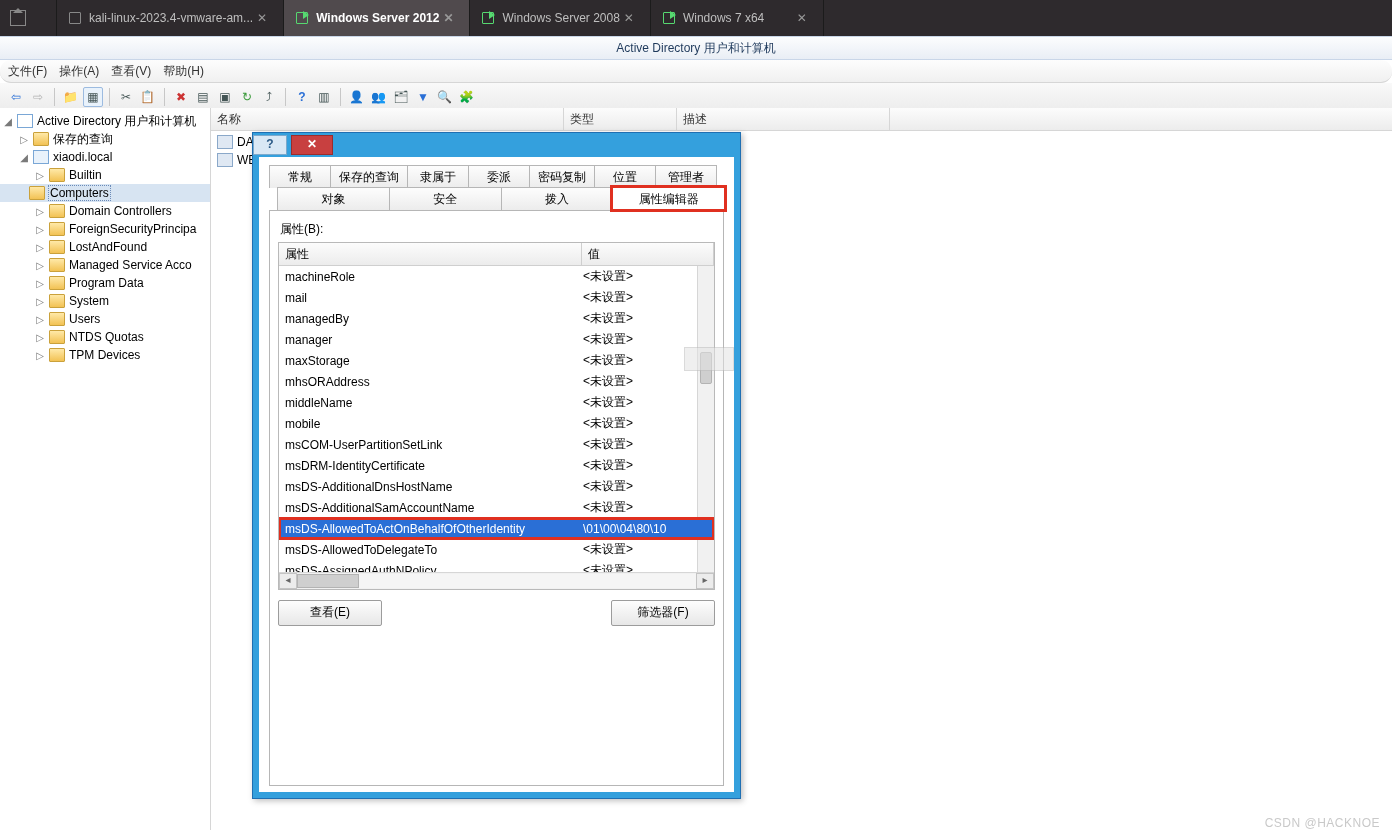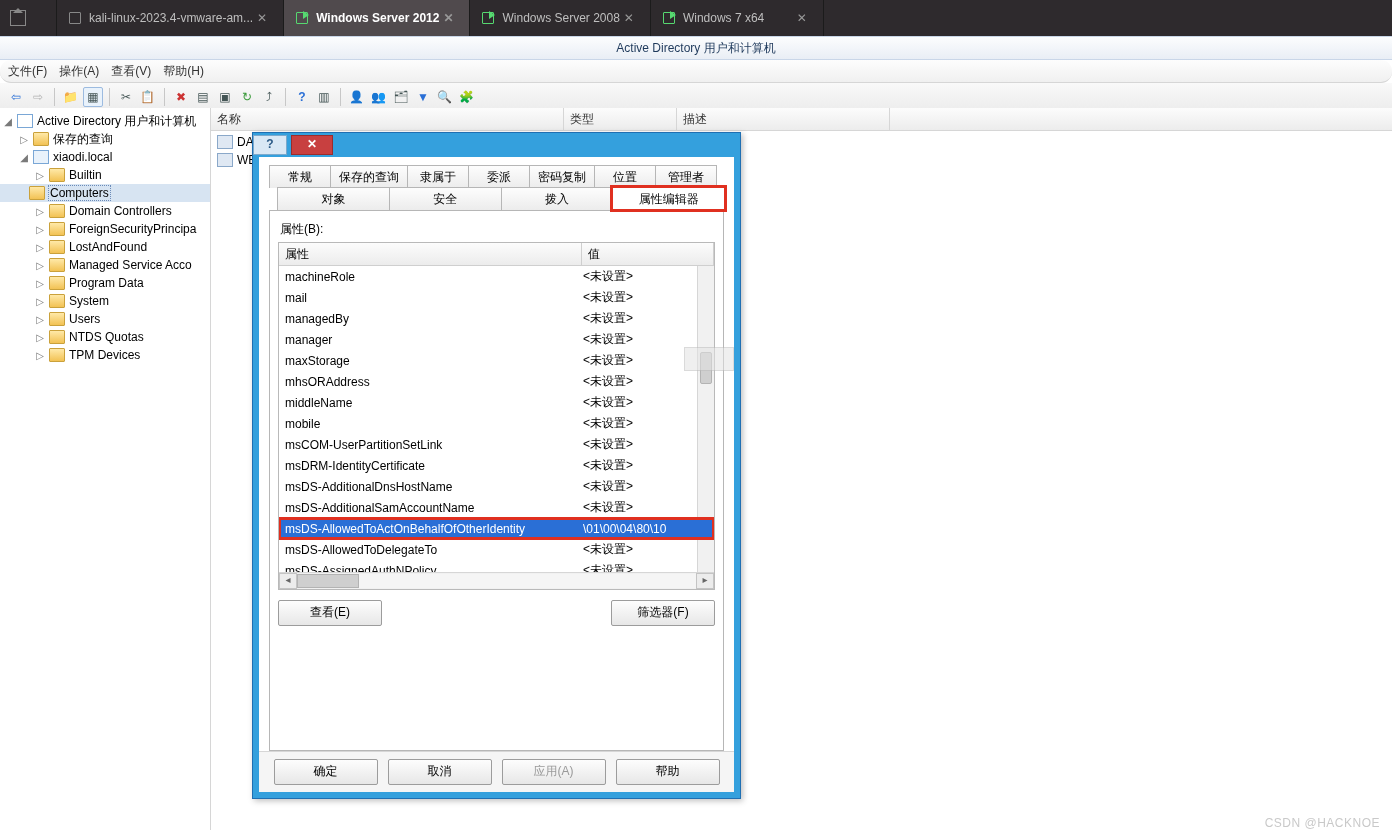--- a/index.html
+++ b/index.html
@@ -343,24 +343,18 @@
               </div>
             <div class="hbox">▸</div>
           </div>
         </div>
         <div class="btnrow">
           <div class="wbtn">查看(E)</div>
           <div style="flex:1"></div>
           <div class="wbtn">筛选器(F)</div>
         </div>
       </div>
-      <div class="dlg-footer">
-        <div class="wbtn">确定</div>
-        <div class="wbtn">取消</div>
-        <div class="wbtn disabled">应用(A)</div>
-        <div class="wbtn">帮助</div>
-      </div>
     </div>
   </div>
 </div>
 
 <div class="ghost"></div>
 <div class="watermark">CSDN @HACKNOE</div>
 
 </body></html>

